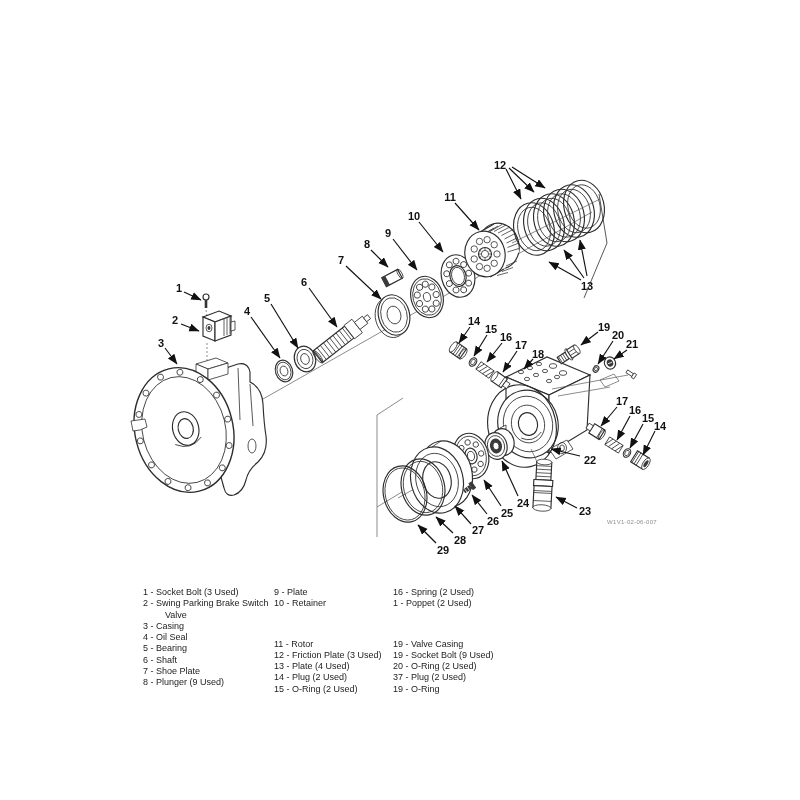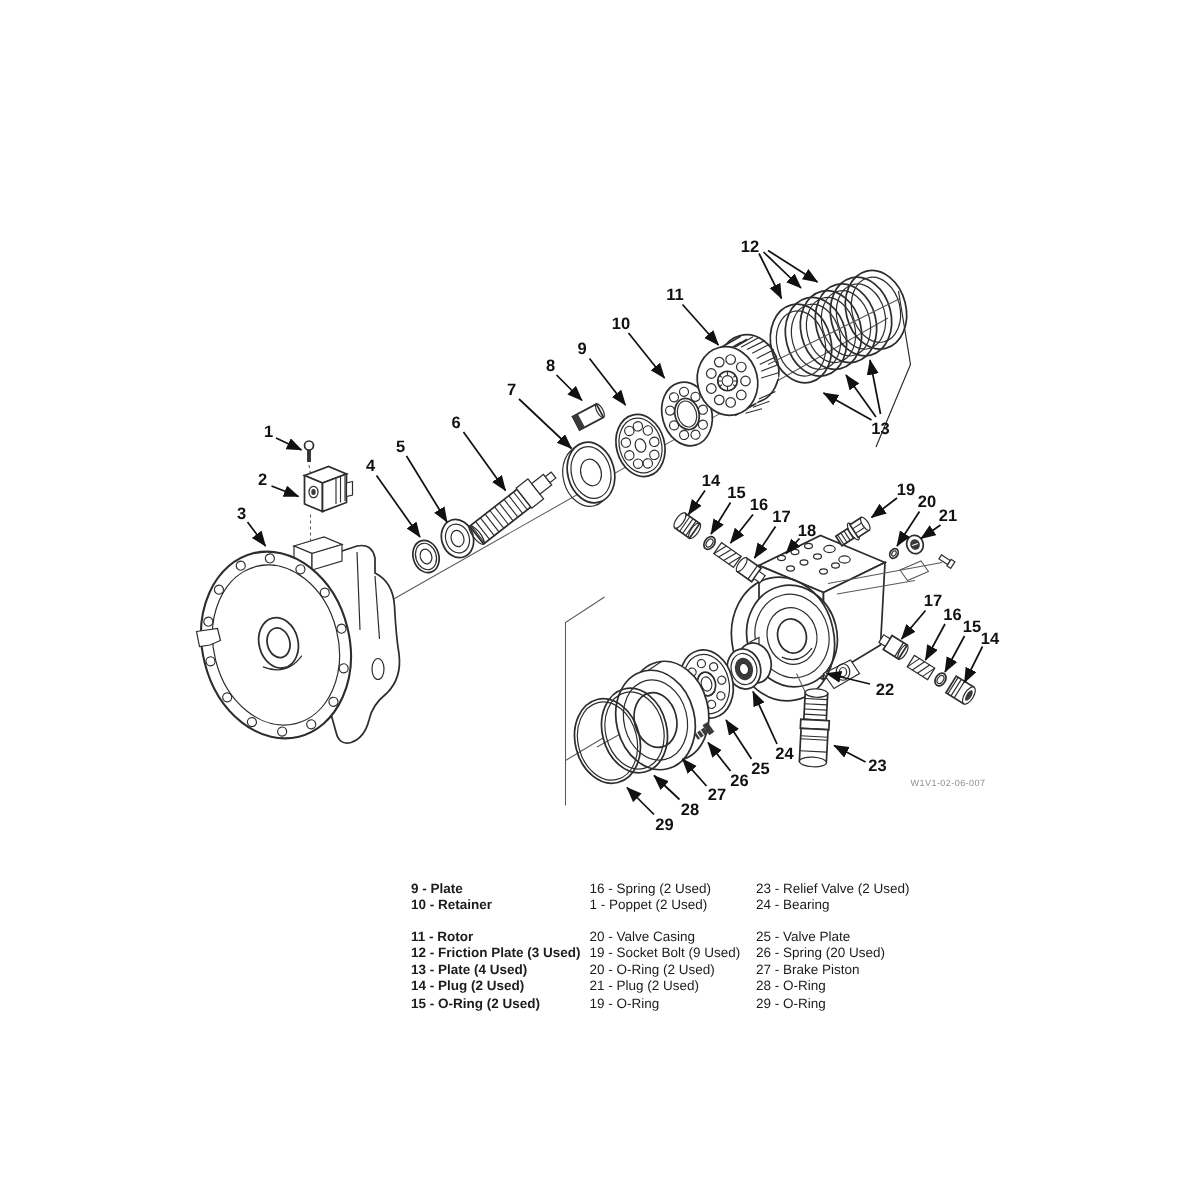--- a/index.html
+++ b/index.html
@@ -16,25 +16,25 @@
   .w8{fill:#fff;stroke:#2d2d2d;stroke-width:.8;}
   .thin{stroke:#5a5a5a;stroke-width:.7;fill:none;}
   .hx{stroke:#2d2d2d;stroke-width:.75;fill:none;}
   .dk{fill:#3a3a3a;stroke:none;}
   .fig-code{font-family:"Liberation Sans",sans-serif;font-size:6px;fill:#8f8f8f;letter-spacing:.3px;text-anchor:middle;}
   
   #legend{position:absolute;top:587px;left:0;width:800px;height:110px;
           font-size:9px;line-height:11.3px;color:#1c1c1c;}
   .legend-col{position:absolute;top:0;}
   .col1{left:143px;width:138px;}
-  .col2{left:274px;width:126px;font-weight:bold;}
+  .col2{left:274px;width:126px;}
   .col3{left:393px;width:118px;}
   .col4{left:504px;width:132px;}
   .legend-item{padding-left:22px;text-indent:-22px;white-space:pre-line;}
-  .legend-item.gap{margin-top:9px;}
+  .legend-item.gap{margin-top:29px;}
 </style>
 </head>
 <body>
 
 <div id="stage">
 
 <svg id="diagram" width="800" height="800" viewBox="0 0 800 800" xmlns="http://www.w3.org/2000/svg">
   <defs>
     <marker id="ah" markerWidth="10" markerHeight="8" refX="8.5" refY="3.5" orient="auto">
       <path d="M0,0 L9,3.5 L0,7 Z" fill="#111"></path>
@@ -452,42 +452,44 @@
         <line x1="453" y1="533" x2="436" y2="517" class="callout-arrow" marker-end="url(#ah)"></line>
         <text x="460" y="540" class="callout-num">28</text>
         <line x1="436" y1="543" x2="418" y2="525" class="callout-arrow" marker-end="url(#ah)"></line>
         <text x="443" y="550" class="callout-num">29</text>
       </g>
 
   <text class="fig-code" x="632" y="524">W1V1-02-06-007</text>
 </svg>
 
 <div id="legend">
+      <div class="legend-col col1">
+        <div class="legend-item">1 -  Socket Bolt (3 Used)</div>
+        <div class="legend-item">2 -  Swing Parking Brake Switch
+Valve</div>
+        <div class="legend-item">3 -  Casing</div>
+        <div class="legend-item">4 -  Oil Seal</div>
+        <div class="legend-item">5 -  Bearing</div>
+        <div class="legend-item">6 -  Shaft</div>
+        <div class="legend-item">7 -  Shoe Plate</div>
+        <div class="legend-item">8 -  Plunger (9 Used)</div>
+      </div>
       <div class="legend-col col2">
         <div class="legend-item">9 -  Plate</div>
         <div class="legend-item">10 -  Retainer</div>
         <div class="legend-item gap">11 -  Rotor</div>
         <div class="legend-item">12 -  Friction Plate (3 Used)</div>
         <div class="legend-item">13 -  Plate (4 Used)</div>
         <div class="legend-item">14 -  Plug (2 Used)</div>
         <div class="legend-item">15 -  O-Ring (2 Used)</div>
       </div>
       <div class="legend-col col3">
         <div class="legend-item">16 -  Spring (2 Used)</div>
         <div class="legend-item">1 -  Poppet (2 Used)</div>
-        <div class="legend-item gap">20 -  Valve Casing</div>
+        <div class="legend-item gap">19 -  Valve Casing</div>
         <div class="legend-item">19 -  Socket Bolt (9 Used)</div>
         <div class="legend-item">20 -  O-Ring (2 Used)</div>
-        <div class="legend-item">21 -  Plug (2 Used)</div>
+        <div class="legend-item">37 -  Plug (2 Used)</div>
         <div class="legend-item">19 -  O-Ring</div>
       </div>
-      <div class="legend-col col4">
-        <div class="legend-item">23 -  Relief Valve (2 Used)</div>
-        <div class="legend-item">24 -  Bearing</div>
-        <div class="legend-item gap">25 -  Valve Plate</div>
-        <div class="legend-item">26 -  Spring (20 Used)</div>
-        <div class="legend-item">27 -  Brake Piston</div>
-        <div class="legend-item">28 -  O-Ring</div>
-        <div class="legend-item">29 -  O-Ring</div>
-      </div>
     </div>
 
 </div>
 
 </body></html>

